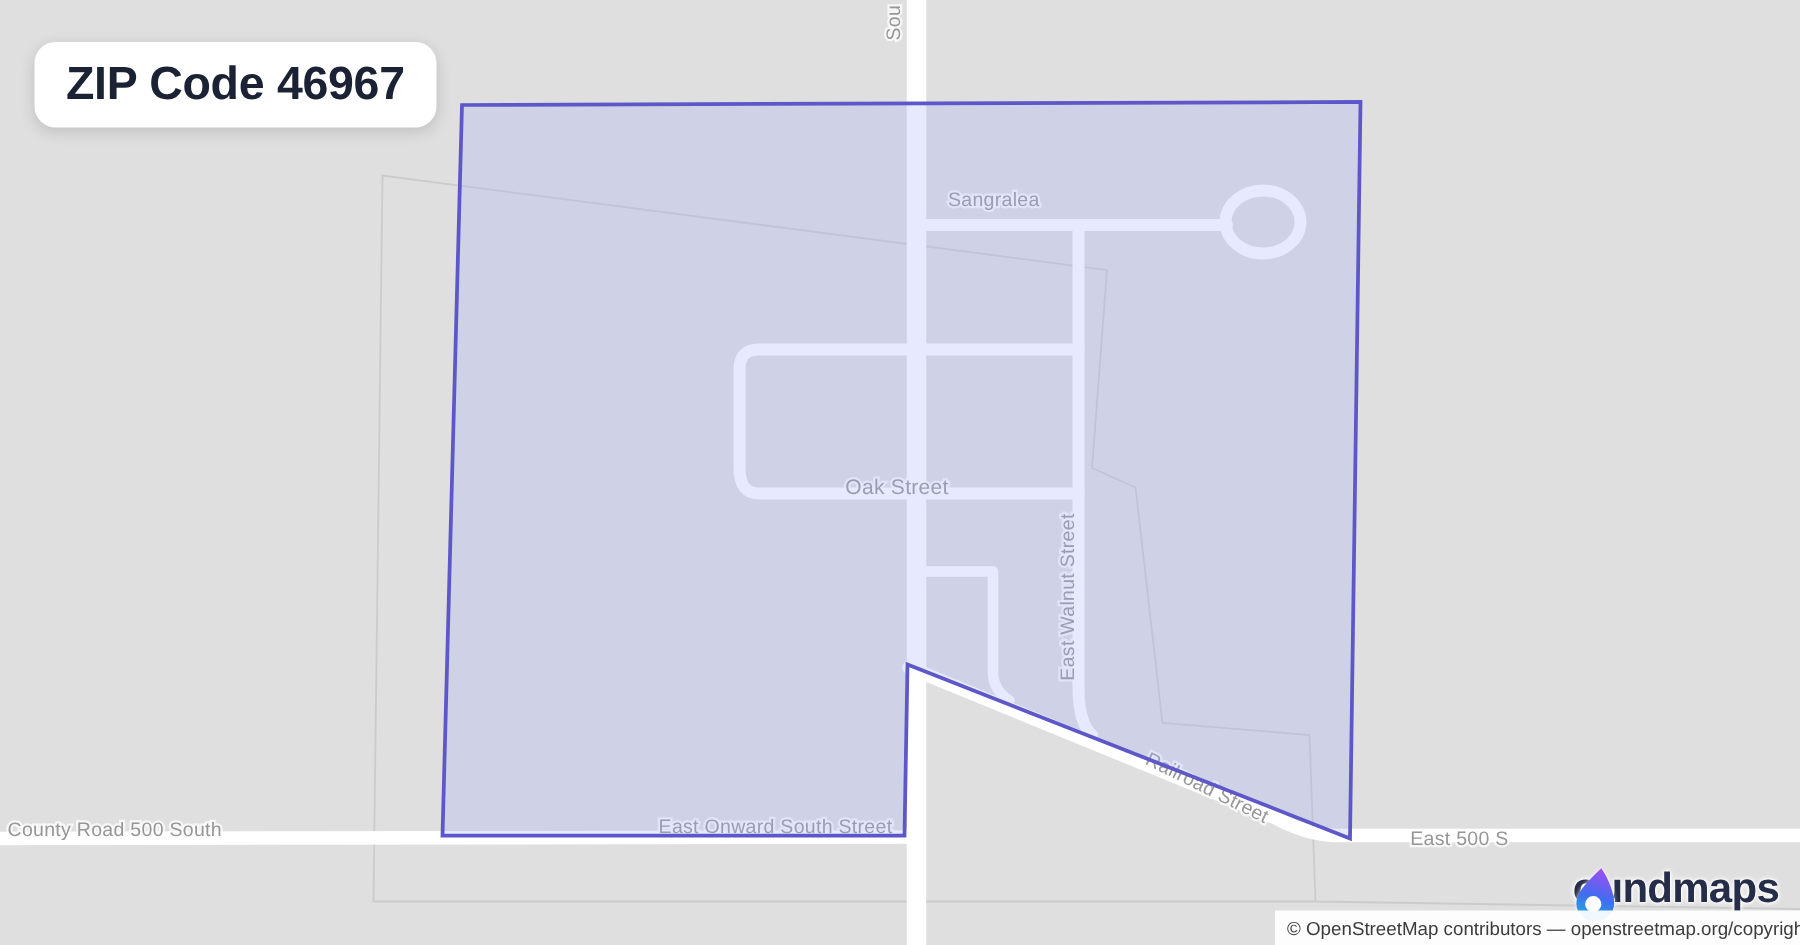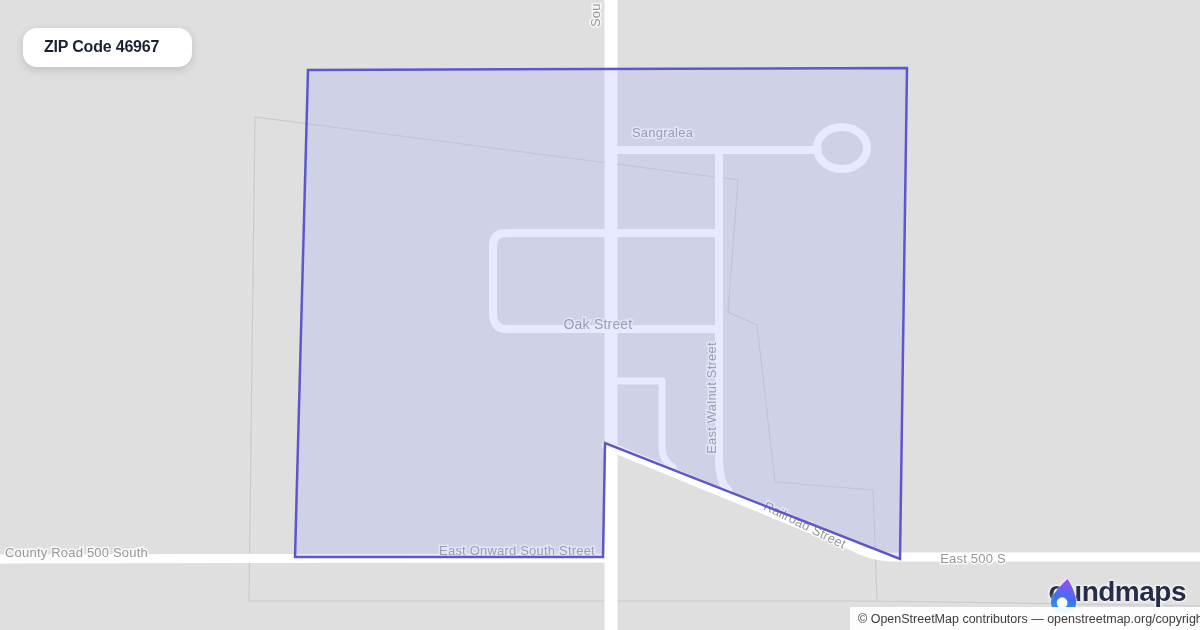--- a/index.html
+++ b/index.html
@@ -17,23 +17,23 @@
     paint-order:stroke;
     stroke:rgba(255,255,255,0.75);
     stroke-width:3px;
     letter-spacing:.2px;
   }
   .maplabel.big{font-size:14px;}
   
   .badge{
     position:absolute;left:23px;top:28px;
     background:#ffffff;border-radius:14px;
-    padding:10px 33px 11px 21px;
+    padding:10px 21px 11px 21px;
     box-shadow:0 3px 10px rgba(0,0,0,0.14);
-    font-size:16px;font-weight:800;color:#1a2234;
+    font-size:31px;font-weight:800;color:#1a2234;
     letter-spacing:-0.2px;
   }
   
   .logo{
     position:absolute;right:14px;bottom:24px;
     display:flex;align-items:flex-end;
   }
   .logo .droplet{
     width:31px;height:36px;display:block;margin-right:1px;margin-bottom:-1px;
     filter:drop-shadow(0 0 1.5px rgba(255,255,255,0.9));

